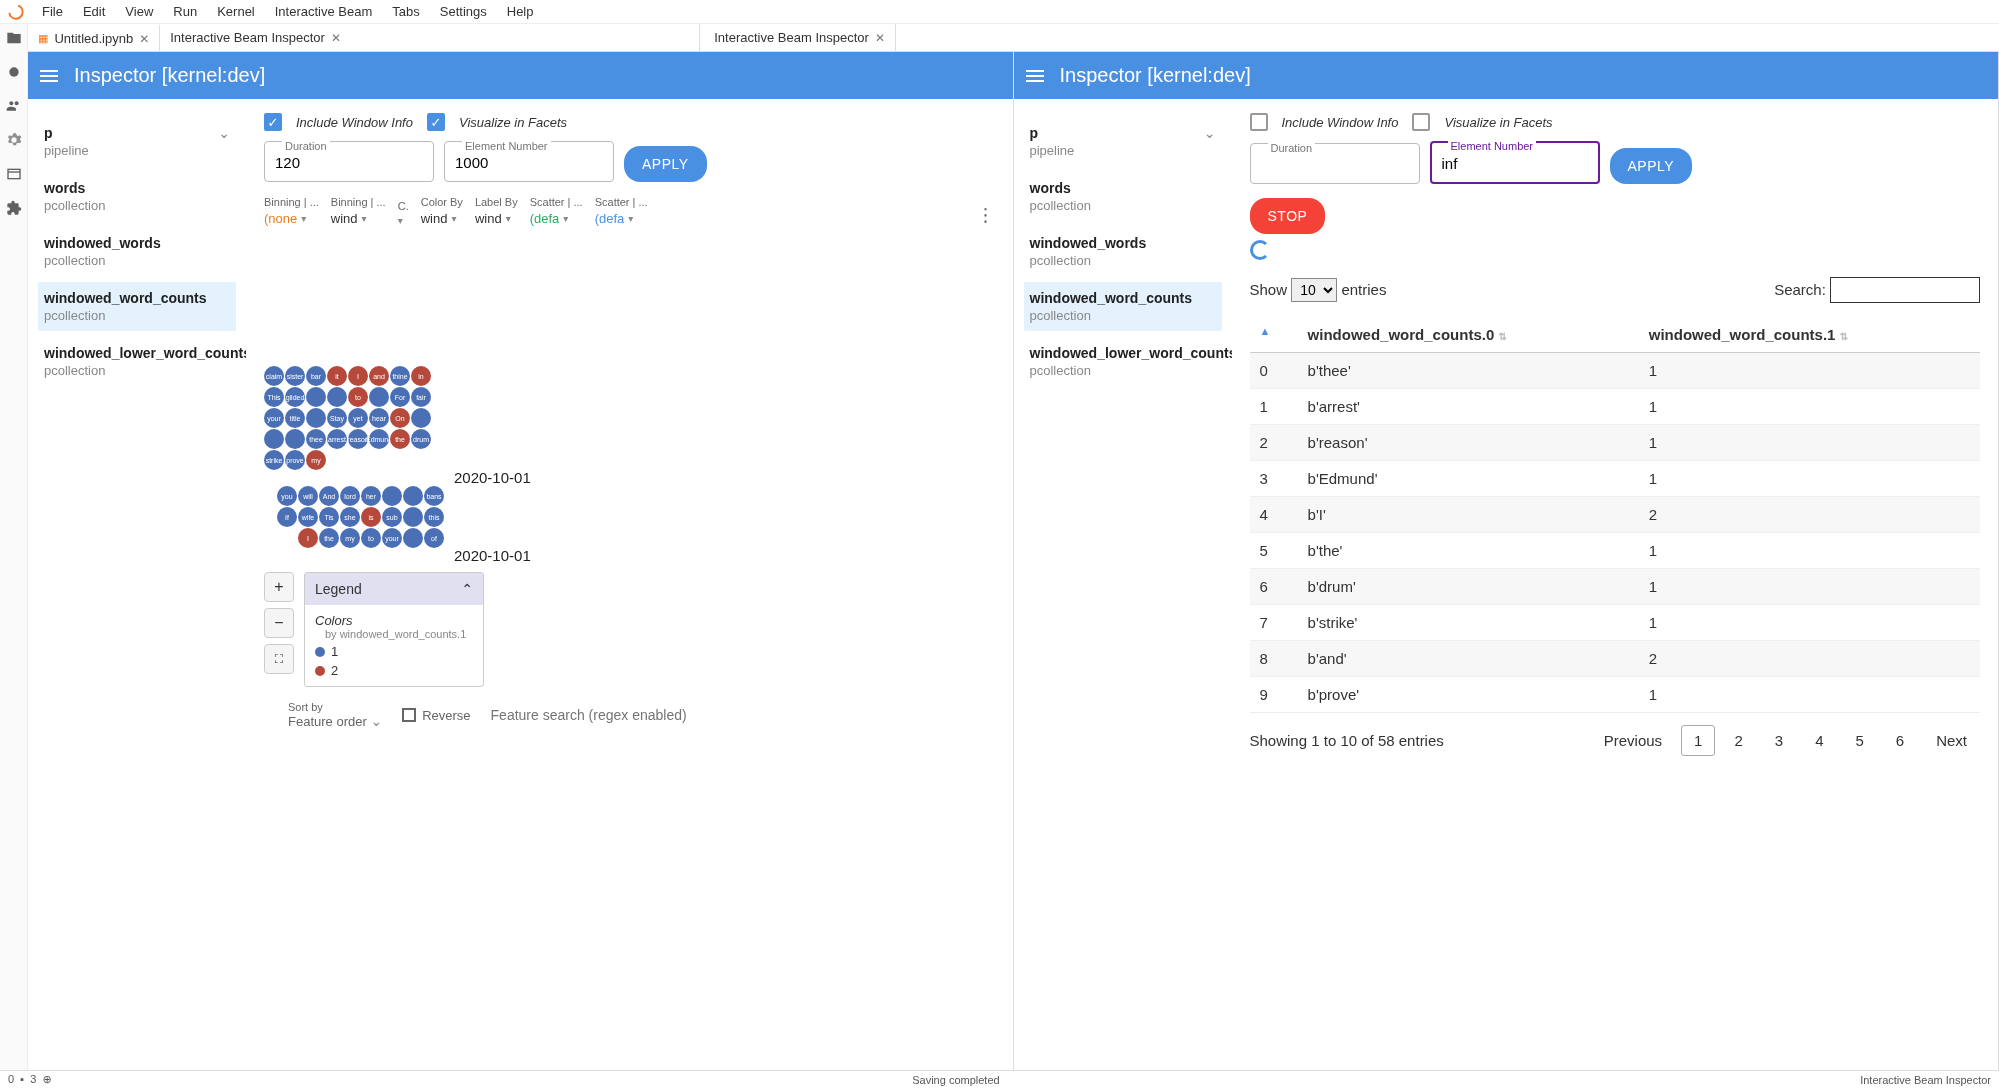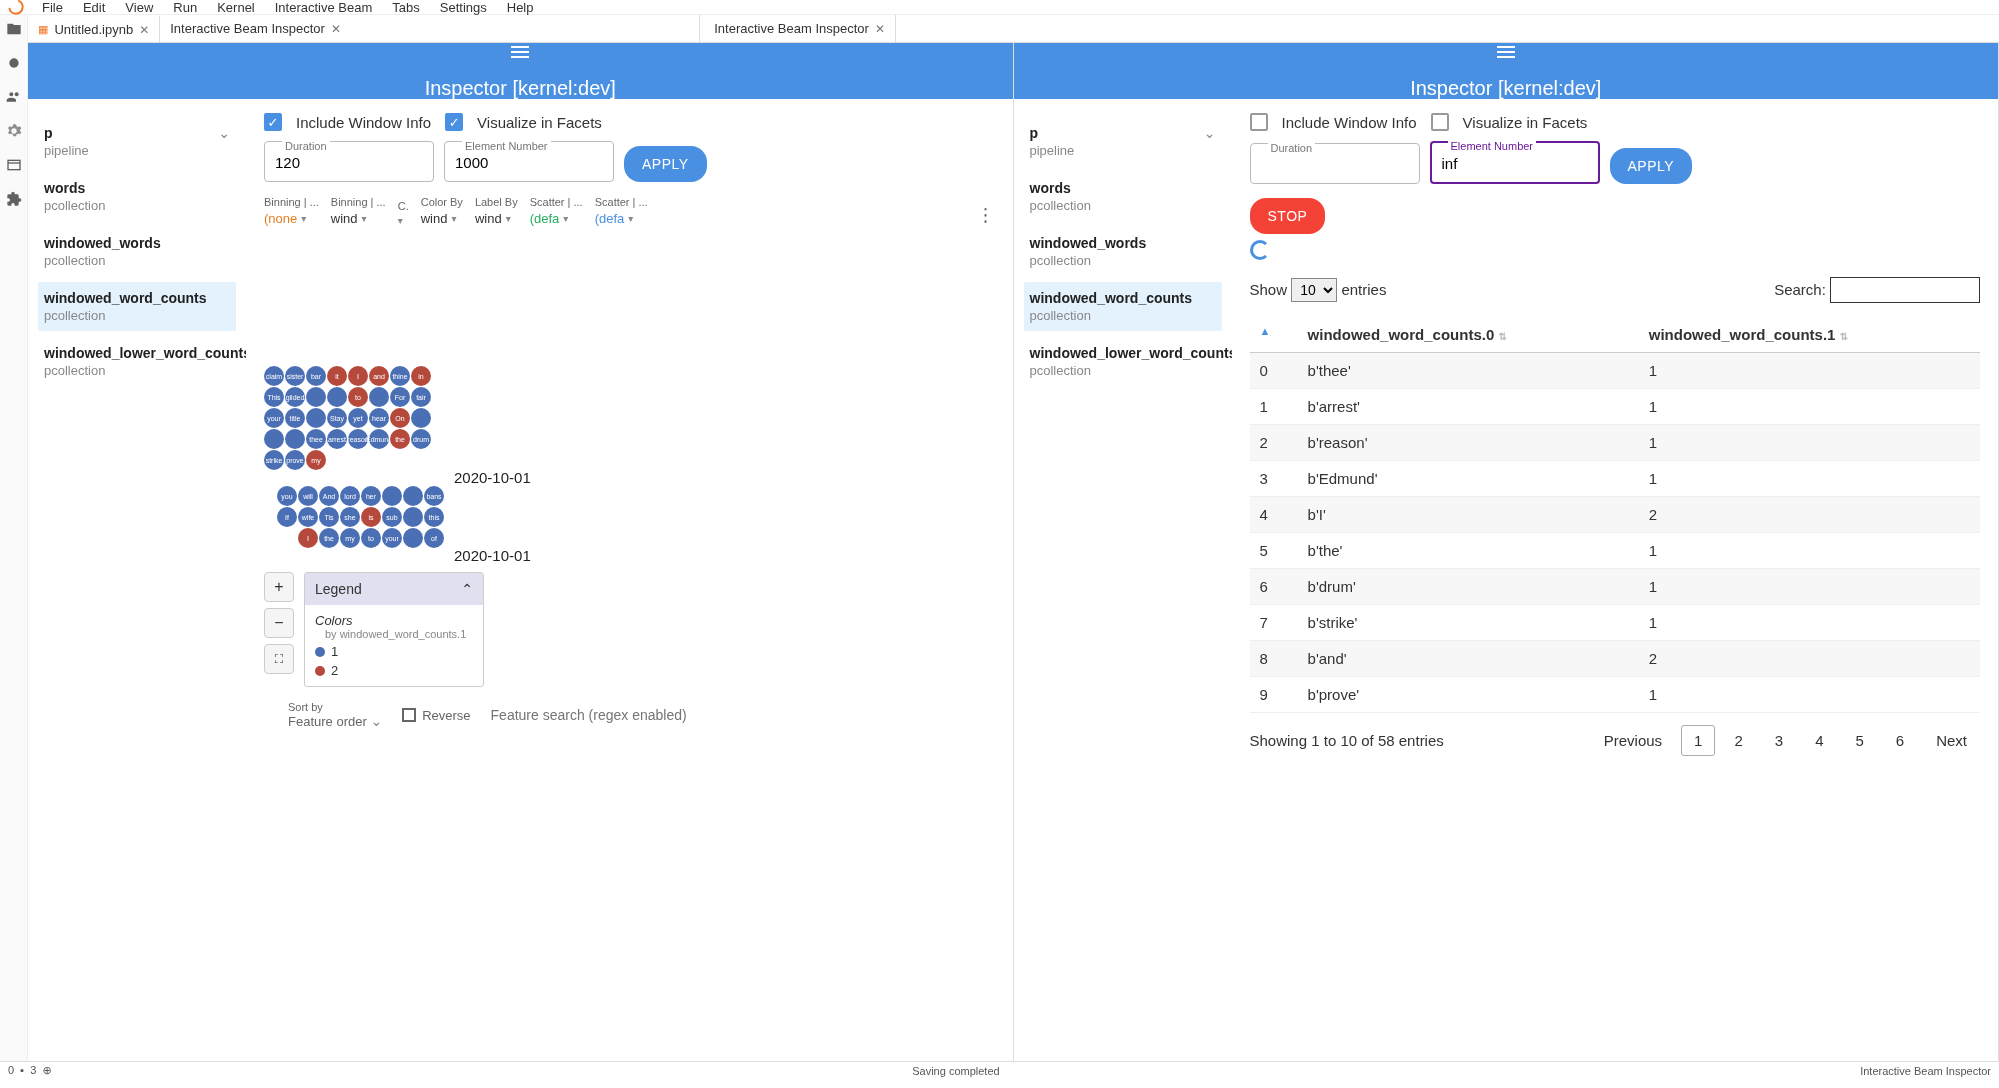--- a/index.html
+++ b/index.html
@@ -1,19 +1,19 @@
 <!DOCTYPE html>
 <html><head>
 <meta charset="utf-8">
 <style>
 * { margin: 0; padding: 0; box-sizing: border-box; font-family: -apple-system, BlinkMacSystemFont, "Segoe UI", Helvetica, Arial, sans-serif; }
 body { font-size: 13px; color: #333; background: #fff; overflow: hidden; }
 
 
-.menubar { display: flex; align-items: center; height: 15px; border-bottom: 1px solid #eee; padding: 0 4px; }
+.menubar { display: flex; align-items: center; height: 24px; border-bottom: 1px solid #eee; padding: 0 4px; }
 .menubar .logo { width: 16px; height: 16px; margin: 0 8px 0 4px; }
 .menubar .menu-item { padding: 2px 10px; font-size: 13px; cursor: default; }
 
 
 .app-body { display: flex; height: calc(100vh - 24px - 18px); }
 .icon-rail { width: 28px; background: #fafafa; border-right: 1px solid #eee; display: flex; flex-direction: column; align-items: center; padding-top: 6px; gap: 18px; color: #555; }
 .icon-rail .rail-icon { width: 16px; height: 16px; }
 
 
 .workspace { flex: 1; display: flex; flex-direction: column; }
@@ -21,42 +21,42 @@
 .tab { display: flex; align-items: center; padding: 0 10px; border-right: 1px solid #ddd; font-size: 13px; gap: 6px; }
 .tab .tab-close { font-size: 12px; color: #777; cursor: pointer; }
 .tab.notebook { border-top: 2px solid transparent; }
 .tab .nb-icon { color: #f37726; font-size: 11px; }
 
 
 .panes { display: flex; flex: 1; overflow: hidden; }
 .pane { flex: 1; display: flex; flex-direction: column; border-right: 1px solid #ddd; overflow: hidden; }
 
 
-.insp-header { height: 56px; background: #4a90e2; color: #fff; display: flex; align-items: center; padding: 0 12px; gap: 16px; font-size: 20px; flex-direction: column; }
+.insp-header { height: 47px; background: #4a90e2; color: #fff; display: flex; align-items: center; padding: 0 12px; gap: 16px; font-size: 20px; }
 .hamburger { display: inline-block; width: 18px; }
 .hamburger div { height: 2px; background: #fff; margin: 3px 0; }
 
 
 .insp-body { display: flex; flex: 1; overflow: hidden; }
 .sidebar { width: 218px; padding: 18px 10px 10px 10px; overflow-y: auto; }
 .sidebar .pcoll { padding: 8px 6px; border-radius: 2px; cursor: pointer; margin-bottom: 6px; }
 .sidebar .pcoll .name { font-weight: 600; font-size: 14px; color: #222; }
 .sidebar .pcoll .type { font-size: 13px; color: #888; margin-top: 2px; }
 .sidebar .pcoll.selected { background: #e3f2fd; }
 .sidebar .p-row { display: flex; justify-content: space-between; align-items: center; }
 .chevron { color: #888; font-size: 14px; }
 
 .main { flex: 1; padding: 14px 18px 10px 18px; overflow-y: auto; position: relative; }
 
 
 .controls-row { display: flex; align-items: center; gap: 14px; margin-bottom: 10px; }
 .mat-checkbox { width: 18px; height: 18px; border: 2px solid #4a90e2; border-radius: 2px; display: inline-flex; align-items: center; justify-content: center; }
 .mat-checkbox.checked { background: #4a90e2; color: #fff; }
 .mat-checkbox.unchecked { border-color: #999; }
-.cb-label { font-size: 15px; }
+.cb-label { font-size: 13px; font-style: italic; }
 .inputs-row { display: flex; gap: 10px; align-items: flex-end; margin-bottom: 14px; }
 .mat-input { position: relative; }
 .mat-input label { position: absolute; top: -1px; left: 18px; font-size: 11px; color: #777; background: #fff; padding: 0 3px; }
 .mat-input.focused label { color: #6a1b9a; }
 .mat-input input { border: 1px solid #bbb; border-radius: 4px; padding: 12px 10px 10px 10px; width: 170px; font-size: 15px; }
 .mat-input.focused input { border: 2px solid #6a1b9a; }
 .btn { border: none; border-radius: 16px; padding: 10px 18px; font-size: 14px; font-weight: 500; letter-spacing: 0.5px; cursor: pointer; }
 .btn-apply { background: #4a90e2; color: #fff; }
 .btn-stop { background: #f44336; color: #fff; }
 

